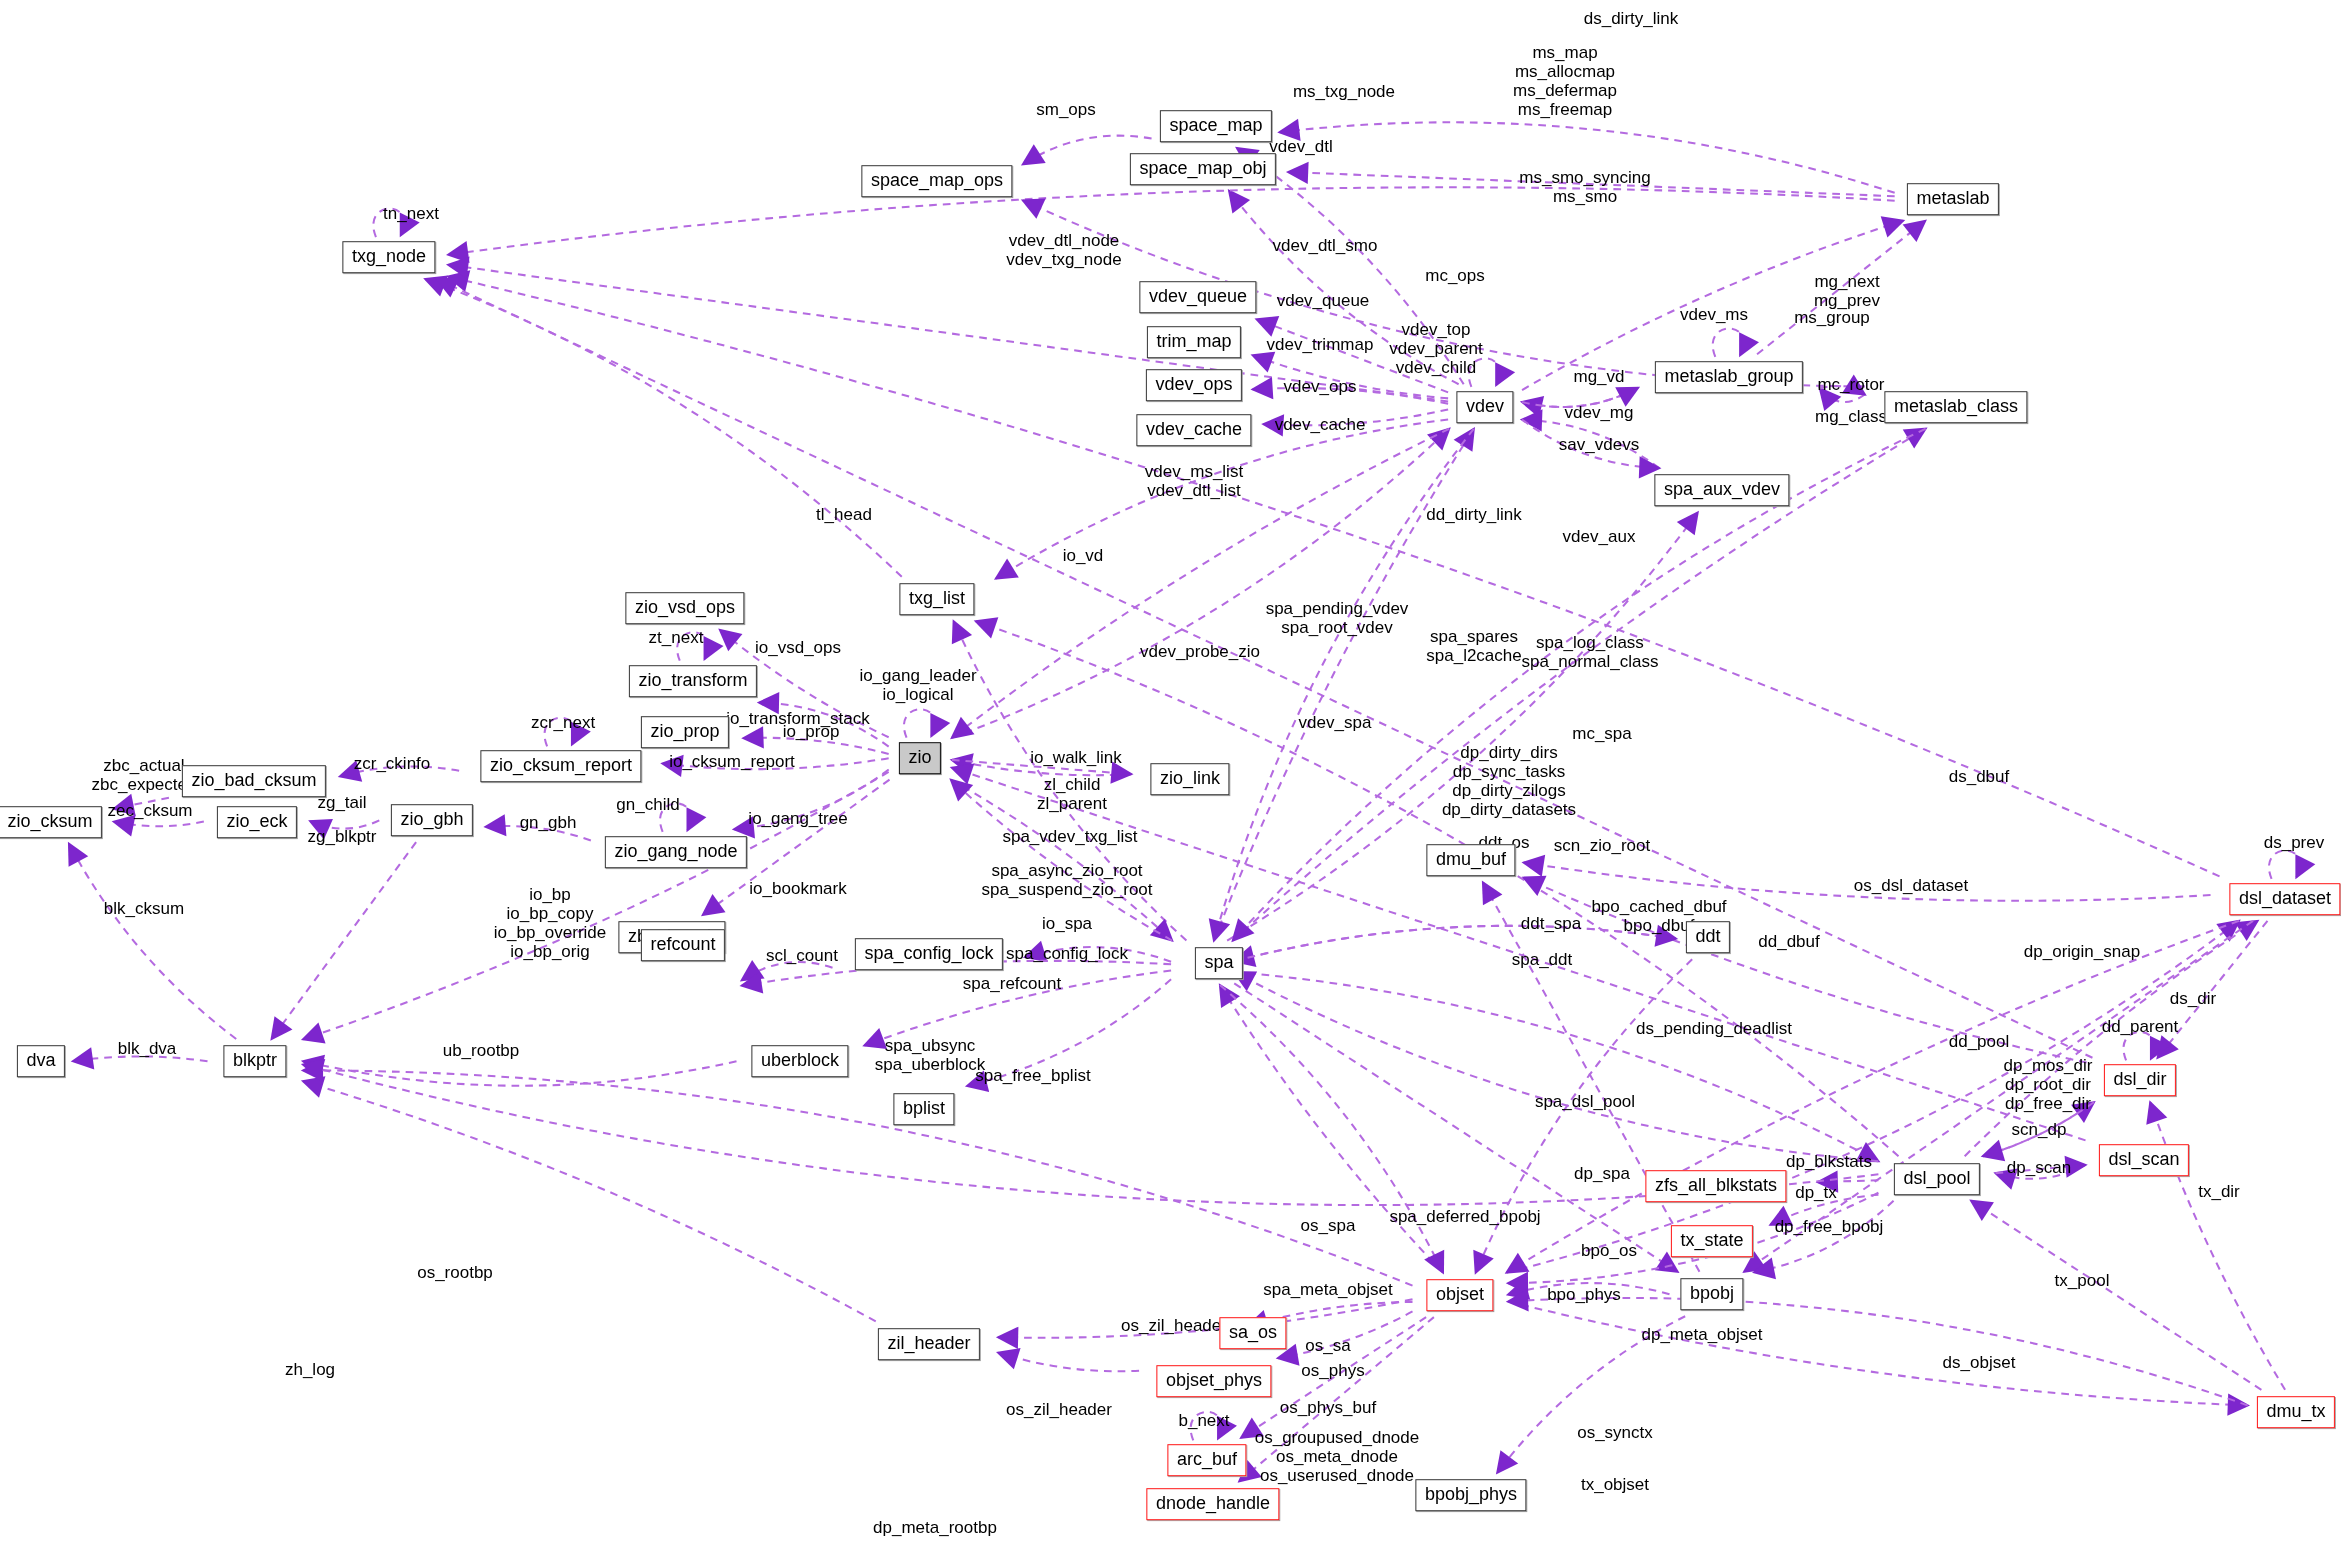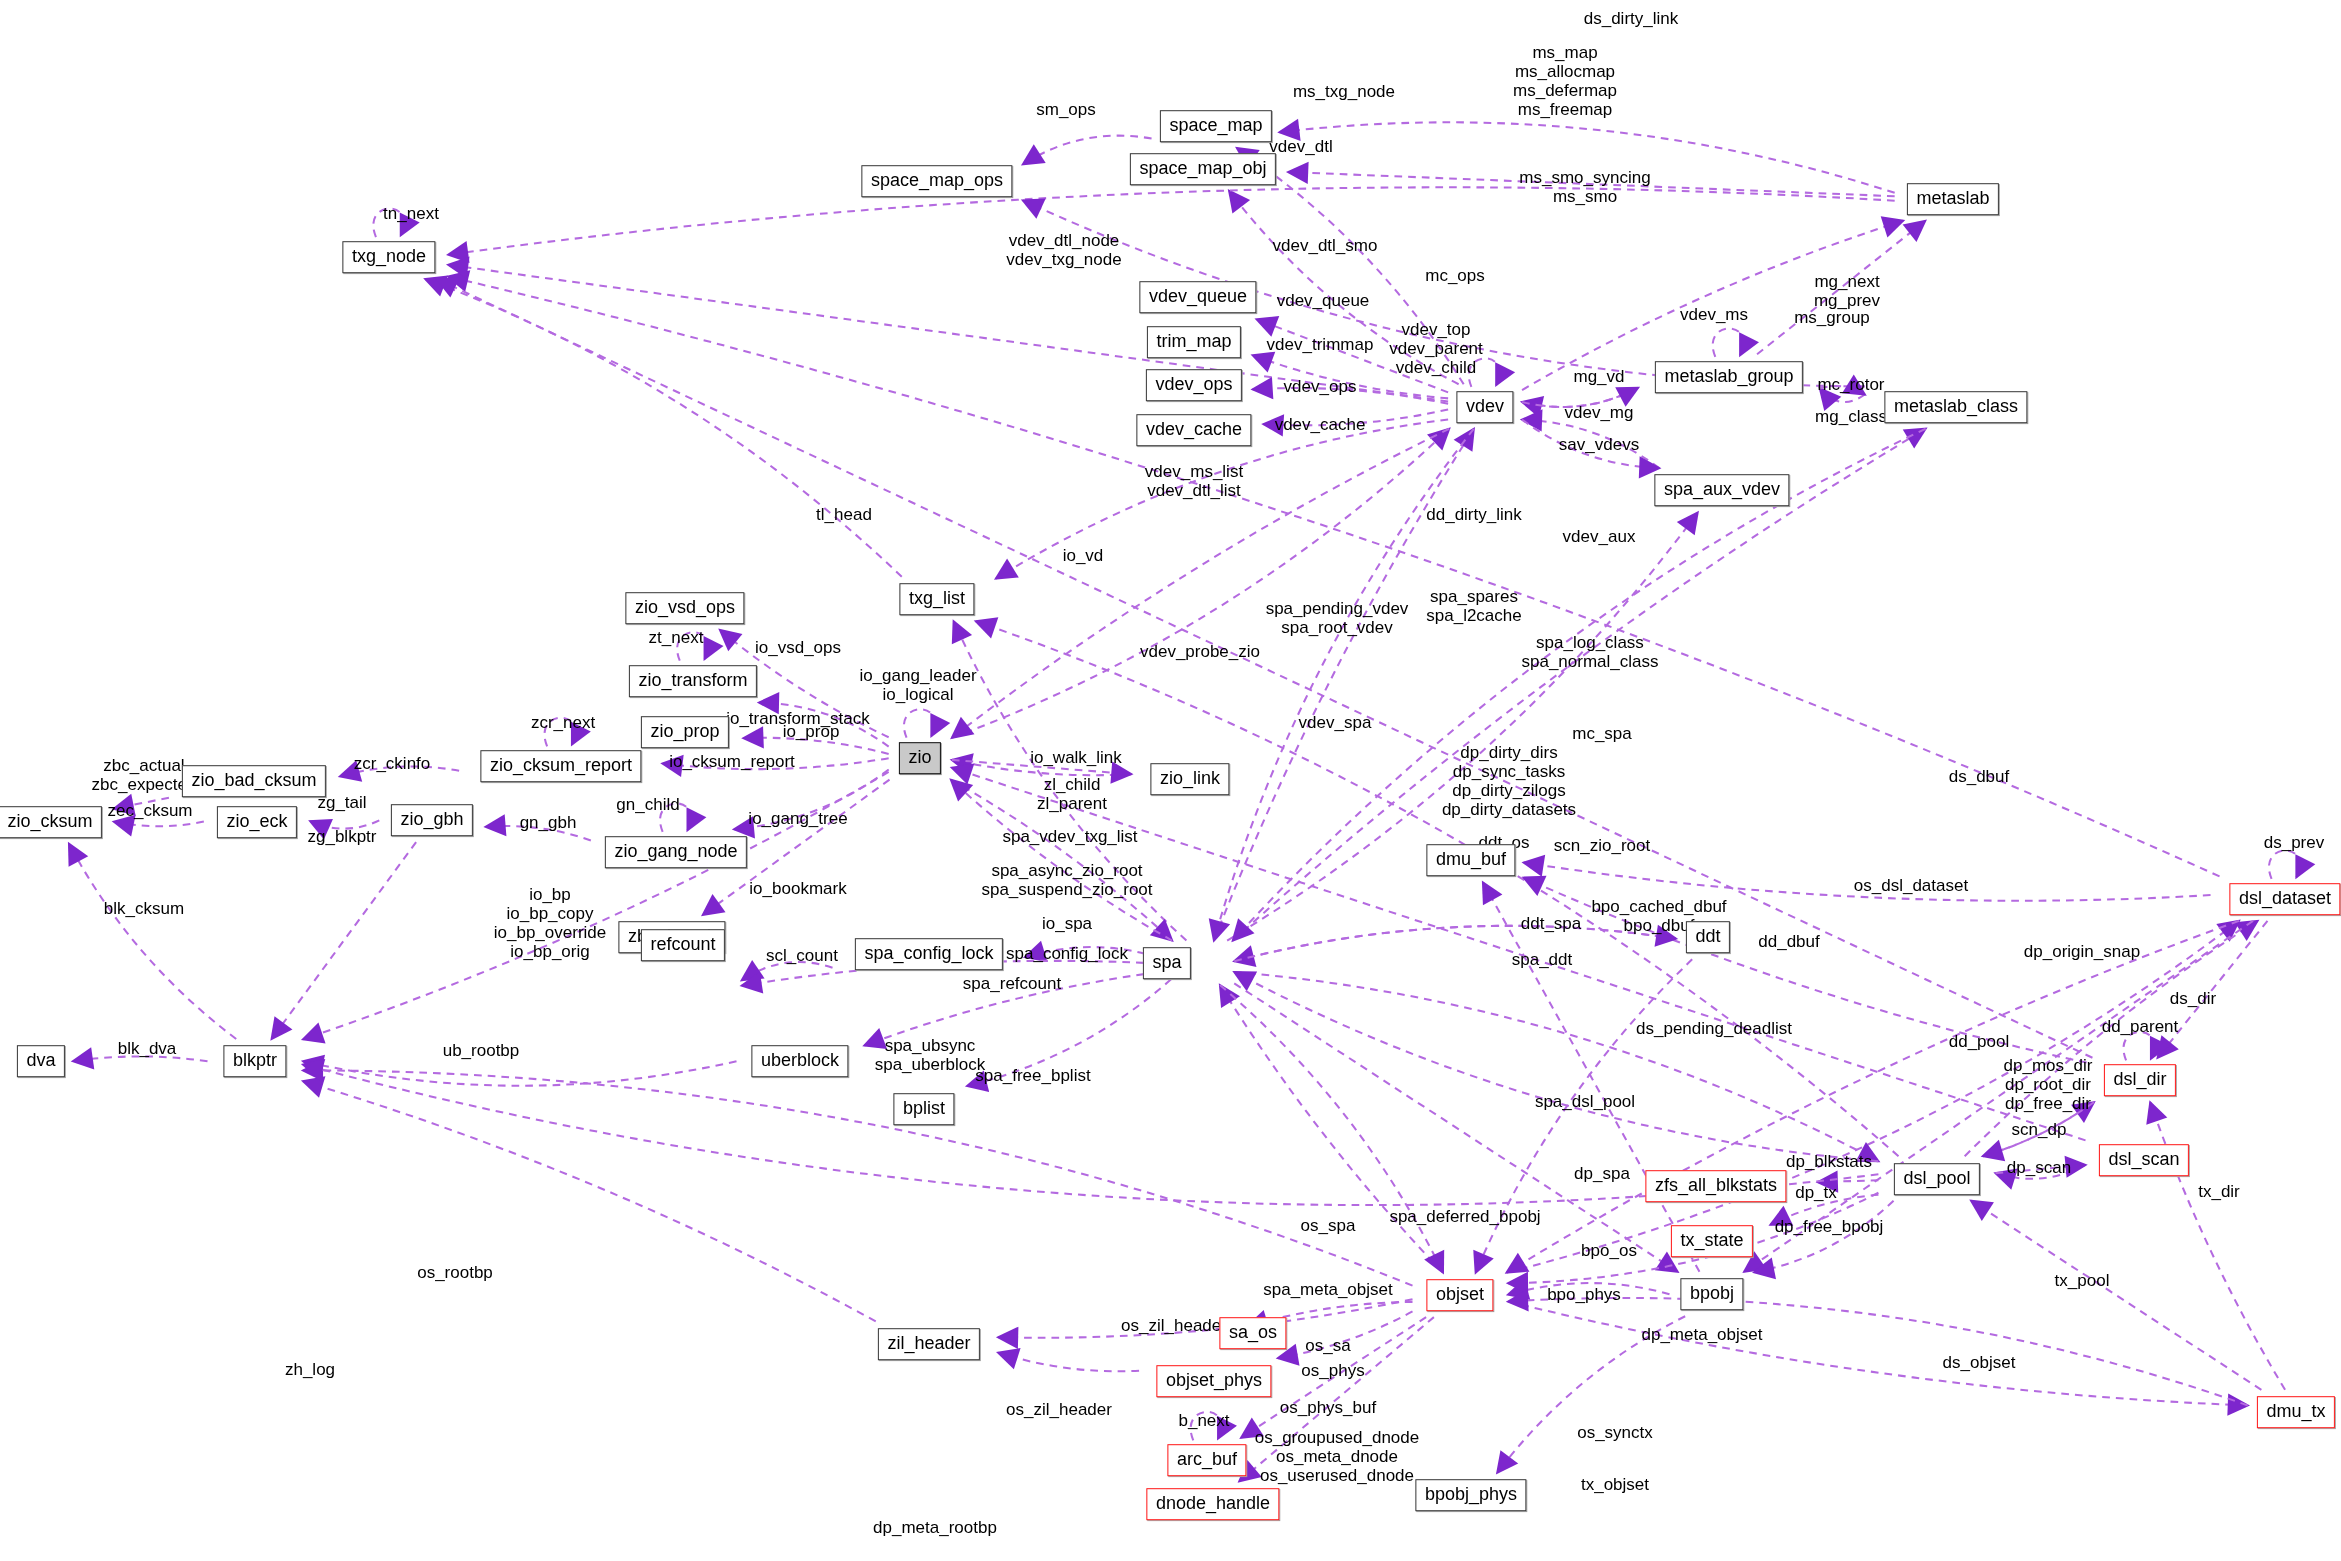--- a/index.html
+++ b/index.html
@@ -172,21 +172,21 @@
       <div class="edge-label" style="left: 796px; top: 515px; margin-left: 48px;">tl_head</div>
       <div class="edge-label" style="left: 1509px; top: 781px;">dp_dirty_dirs
 dp_sync_tasks
 dp_dirty_zilogs
 dp_dirty_datasets</div>
       <div class="edge-label" style="left: 1083px; top: 556px;">io_vd</div>
       <div class="edge-label" style="left: 1200px; top: 652px;">vdev_probe_zio</div>
       <div class="edge-label" style="left: 1337px; top: 618px;">spa_pending_vdev
 spa_root_vdev</div>
       <div class="edge-label" style="left: 1335px; top: 723px;">vdev_spa</div>
-      <div class="edge-label" style="left: 1474px; top: 606px;">spa_spares
+      <div class="edge-label" style="left: 1474px; top: 646px;">spa_spares
 spa_l2cache</div>
       <div class="edge-label" style="left: 1590px; top: 652px;">spa_log_class
 spa_normal_class</div>
       <div class="edge-label" style="left: 1602px; top: 734px;">mc_spa</div>
       <div class="edge-label" style="left: 1474px; top: 515px;">dd_dirty_link</div>
       <div class="edge-label" style="left: 798px; top: 648px;">io_vsd_ops</div>
       <div class="edge-label" style="left: 676px; top: 638px;">zt_next</div>
       <div class="edge-label" style="left: 798px; top: 719px;">io_transform_stack</div>
       <div class="edge-label" style="left: 918px; top: 685px;">io_gang_leader
 io_logical</div>
@@ -293,21 +293,21 @@
       <div class="node" style="left: 254px; top: 781px;">zio_bad_cksum</div>
       <div class="node" style="left: 50px; top: 822px;">zio_cksum</div>
       <div class="node" style="left: 257px; top: 822px;">zio_eck</div>
       <div class="node" style="left: 432px; top: 820px;">zio_gbh</div>
       <div class="node focus" style="left: 920px; top: 758px;">zio</div>
       <div class="node" style="left: 1190px; top: 779px;">zio_link</div>
       <div class="node" style="left: 676px; top: 852px;">zio_gang_node</div>
       <div class="node" style="left: 672px; top: 937px;">zbookmark</div>
       <div class="node" style="left: 929px; top: 954px;">spa_config_lock</div>
       <div class="node" style="left: 683px; top: 945px;">refcount</div>
-      <div class="node" style="left: 1167px; top: 963px; text-align: center;">spa</div>
+      <div class="node" style="left: 1219px; top: 963px; text-align: center;">spa</div>
       <div class="node" style="left: 41px; top: 1061px;">dva</div>
       <div class="node" style="left: 255px; top: 1061px;">blkptr</div>
       <div class="node" style="left: 800px; top: 1061px;">uberblock</div>
       <div class="node" style="left: 924px; top: 1109px;">bplist</div>
       <div class="node" style="left: 1471px; top: 860px;">dmu_buf</div>
       <div class="node" style="left: 1708px; top: 937px;">ddt</div>
       <div class="node red" style="left: 2285px; top: 899px;">dsl_dataset</div>
       <div class="node red" style="left: 2140px; top: 1080px;">dsl_dir</div>
       <div class="node" style="left: 1937px; top: 1179px;">dsl_pool</div>
       <div class="node red" style="left: 2144px; top: 1160px;">dsl_scan</div>

